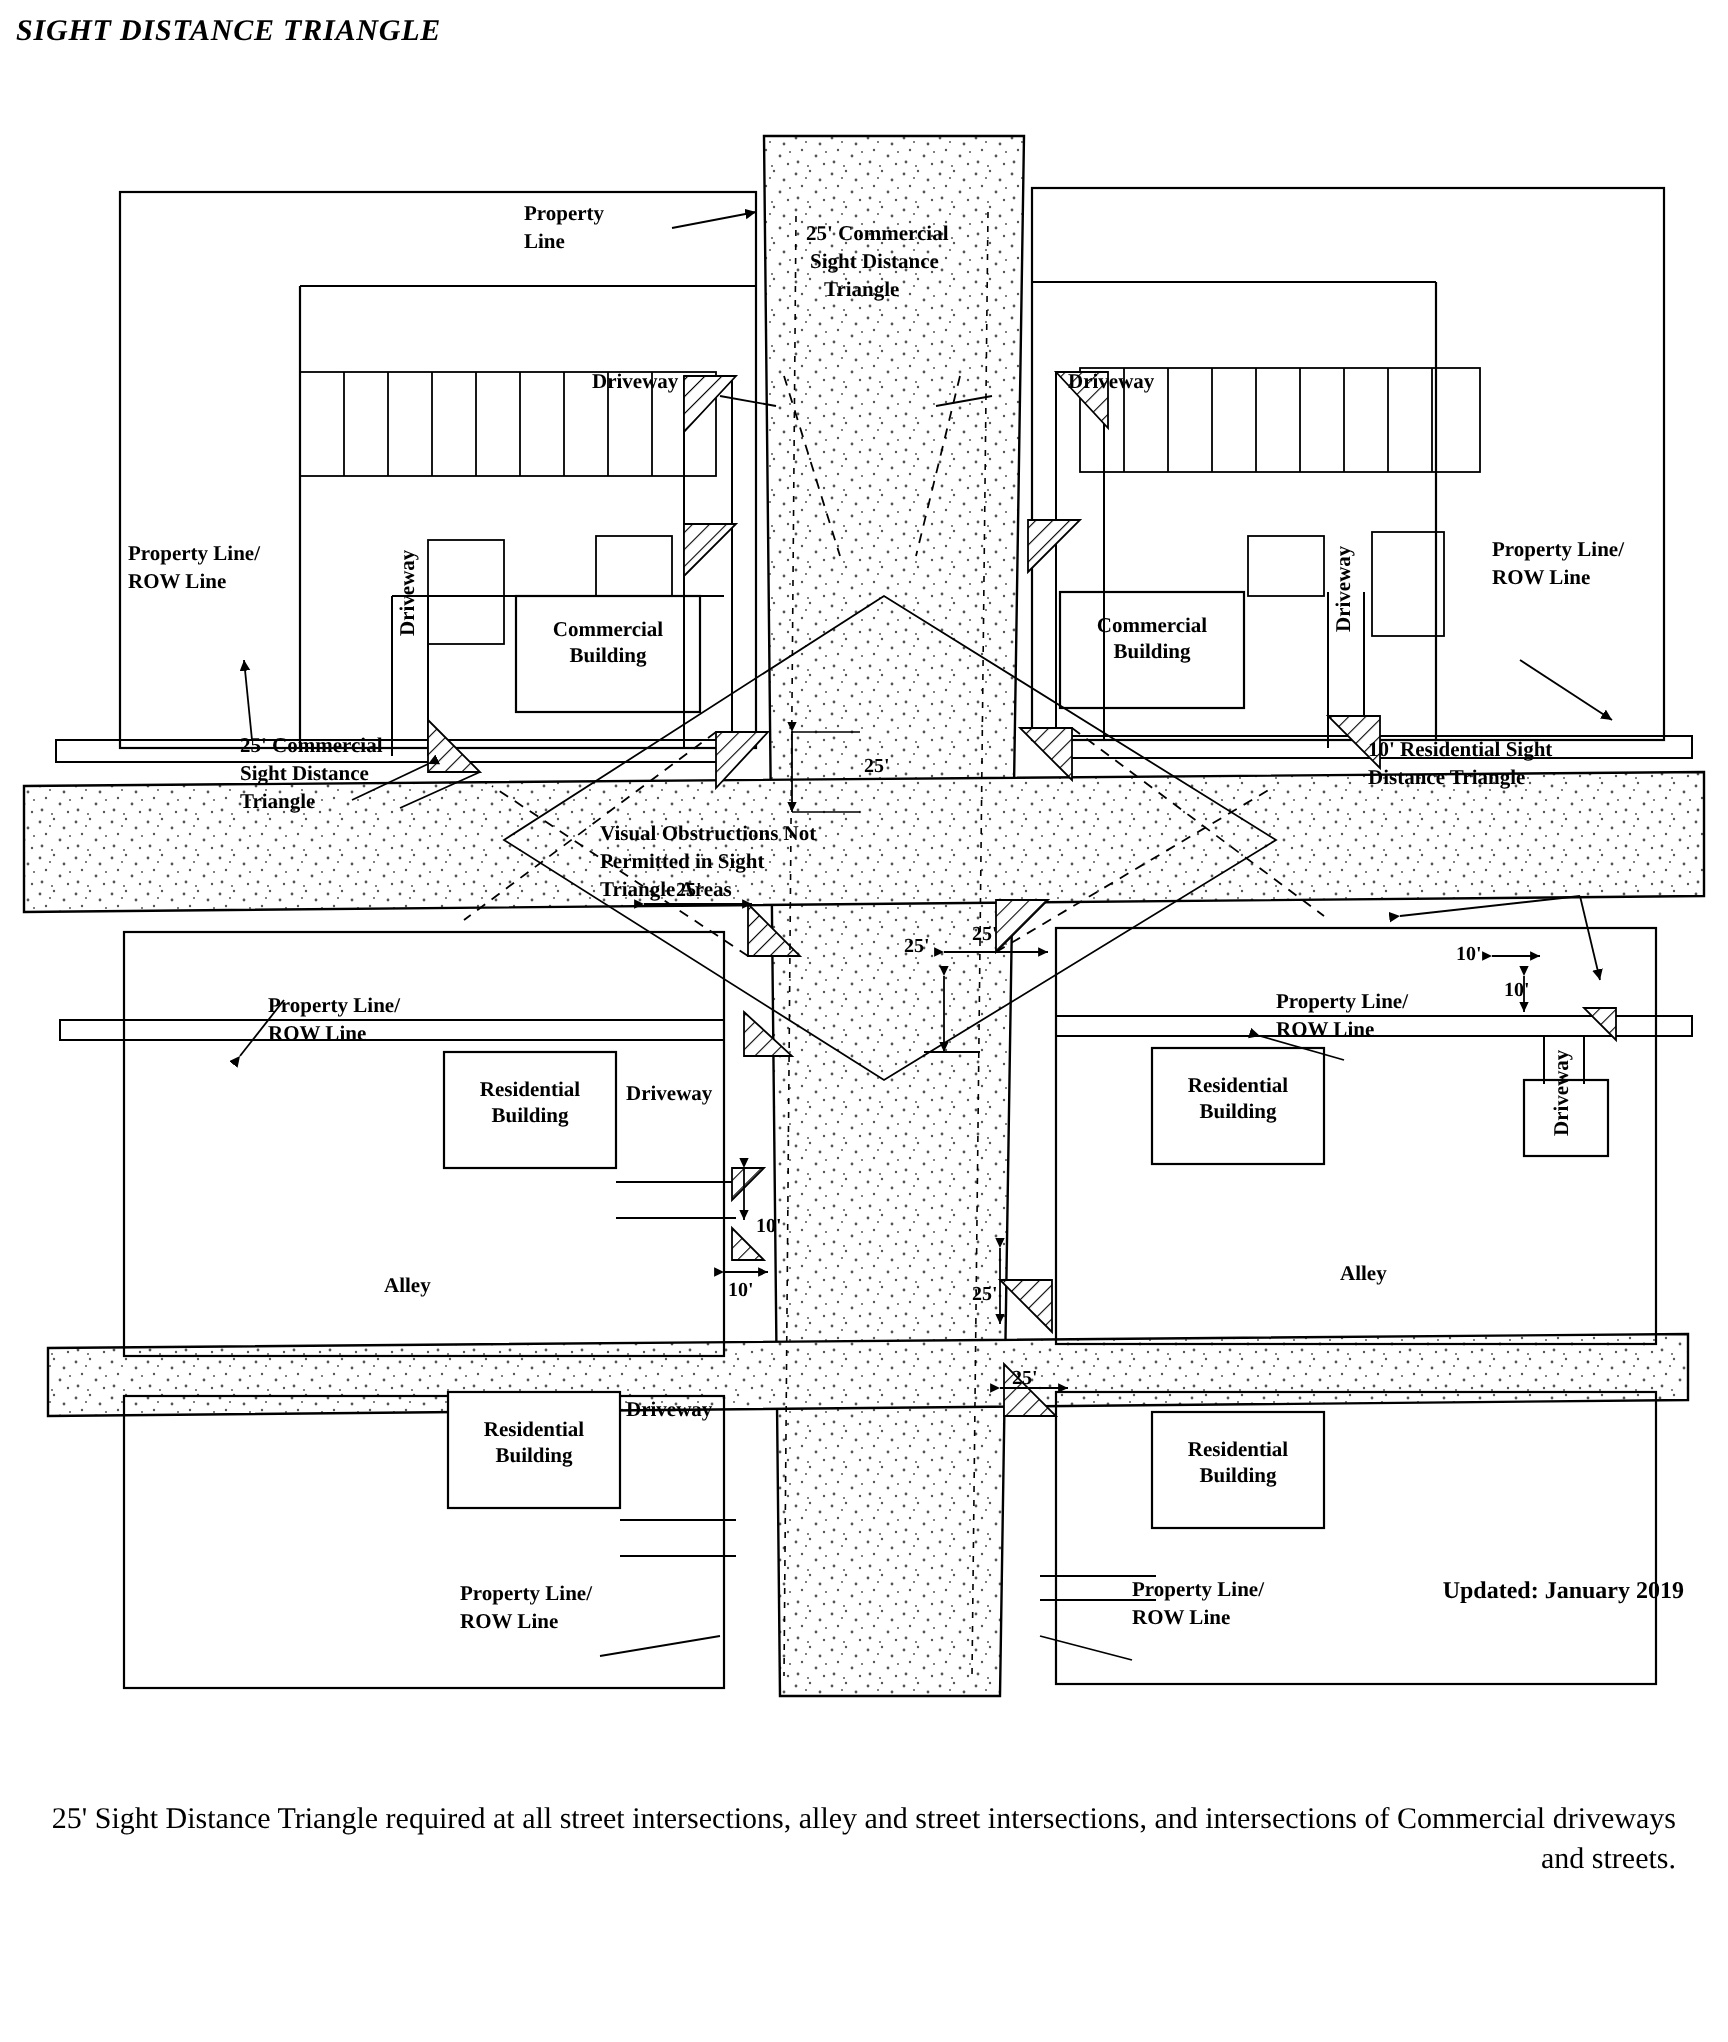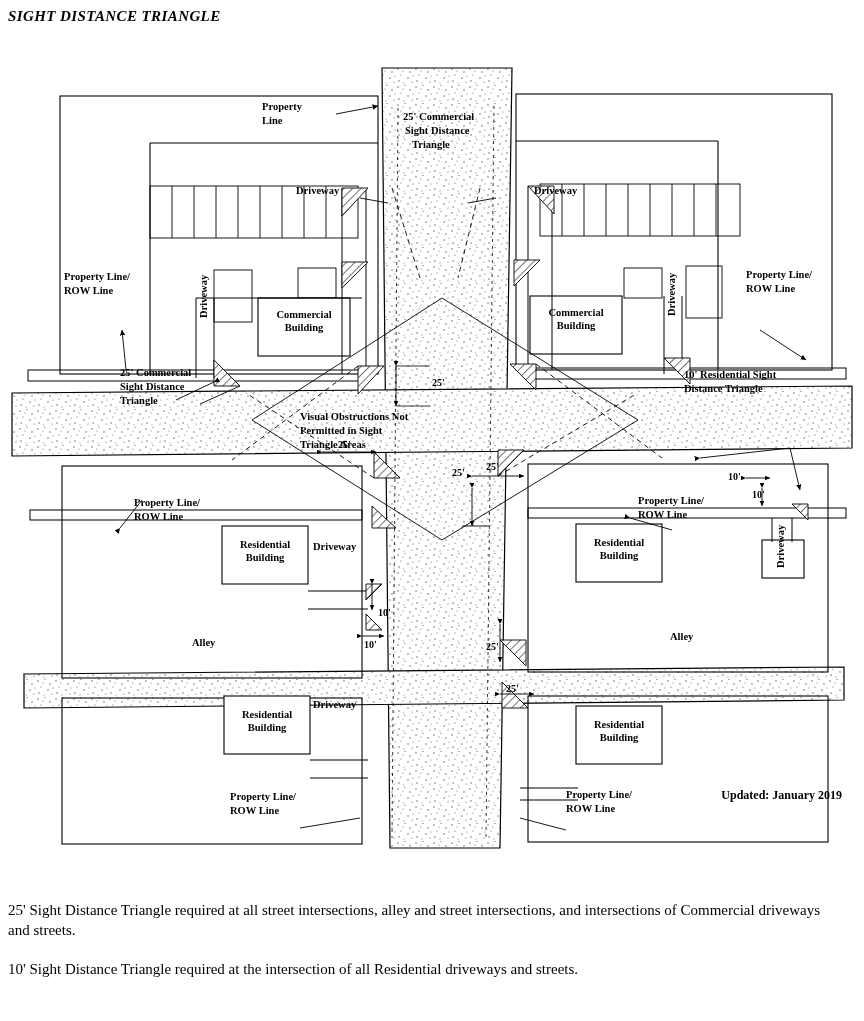--- a/index.html
+++ b/index.html
@@ -37,20 +37,21 @@
   .footer-notes {
     position: absolute;
     left: 8px;
     top: 900px;
     width: 830px;
     font-size: 15px;
     line-height: 1.35;
   }
   .footer-notes p {
     margin: 0 0 18px 0;
+    text-align: right;
   }
   .updated {
     position: absolute;
     right: 22px;
     top: 788px;
     font-size: 12px;
     font-weight: bold;
     text-align: center;
   }
   text {
@@ -382,14 +383,13 @@
   <text class="lbl" x="566" y="750">Property Line/</text>
   <text class="lbl" x="566" y="764">ROW Line</text>
 
 </svg>
 </div>
 
 <div class="updated">Updated: January 2019</div>
 
 <div class="footer-notes">
   <p>25' Sight Distance Triangle required at all street intersections, alley and street intersections, and intersections of Commercial driveways and streets.</p>
-  <p>10' Sight Distance Triangle required at the intersection of all Residential driveways and streets.</p>
 </div>
 
 </body></html>

